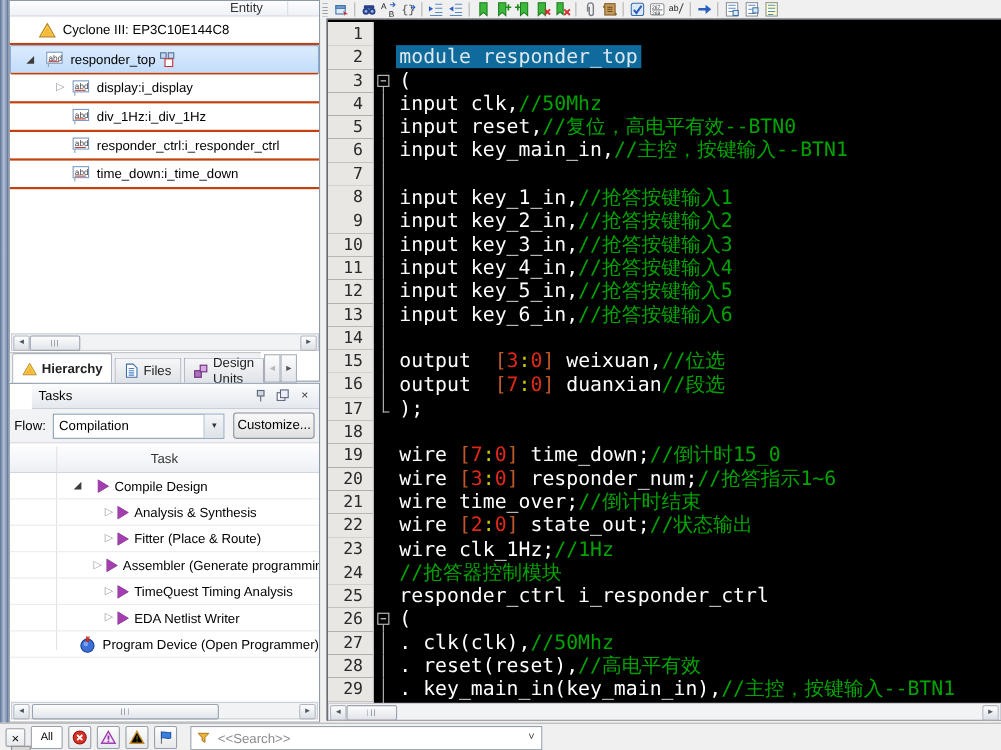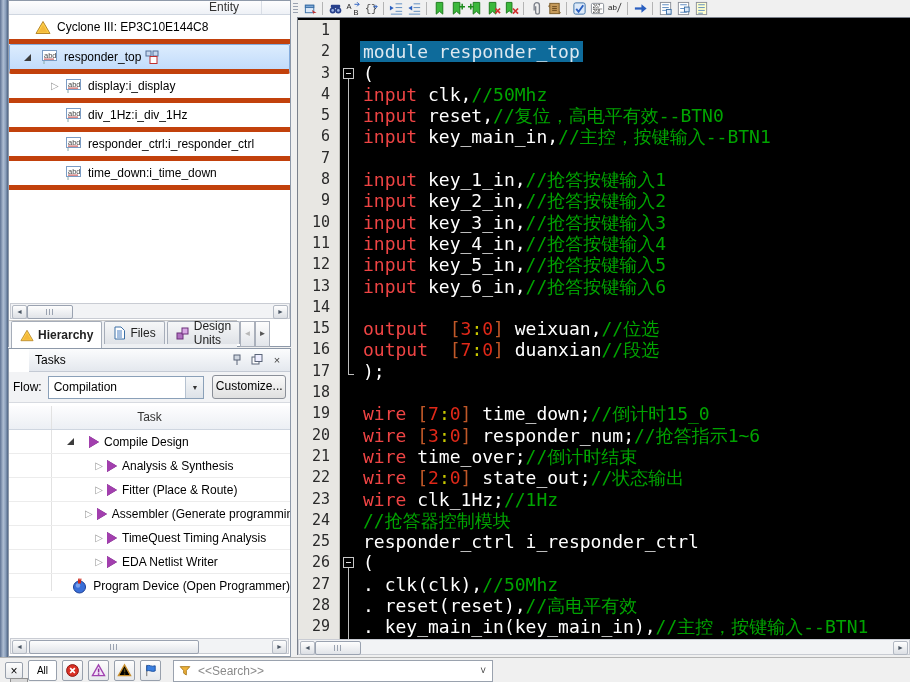--- a/index.html
+++ b/index.html
@@ -9,38 +9,38 @@
   #left-strip{position:absolute;left:0;top:0;width:8px;height:682px;
     background:linear-gradient(to right,#5f7394,#aebdd2 40%,#8ba0bc 70%,#4f6382);}
   
   #navigator{position:absolute;left:8px;top:0;width:283px;height:347px;background:#fff;
     border:1px solid #8e99a9;box-sizing:border-box;}
   .col-header{height:13px;background:linear-gradient(#fdfdfe,#eef1f6);border-bottom:1px solid #cfd6e0;
     position:relative;overflow:hidden;}
   .col-header .hlabel{position:absolute;top:-1px;left:200px;color:#333;}
   .col-header .hline{position:absolute;right:28px;top:0;bottom:0;width:1px;background:#d8dde5;}
   #nav-rows .nav-row{position:relative;height:24px;display:flex;align-items:center;
-    border-bottom:5px solid #c2410c;white-space:nowrap;overflow:hidden;}
+    border-bottom:2px solid #c2410c;white-space:nowrap;overflow:hidden;}
   .nav-row.selected{background:linear-gradient(#dcecfd,#c2dcfb);border:1px solid #84acdd;border-radius:2px;}
   .nav-row .lbl{margin-left:6px;}
   .exp-open{width:0;height:0;border-bottom:7px solid #3c3c3c;border-left:7px solid transparent;display:inline-block;}
   .exp-closed{color:#9a9a9a;font-size:10px;line-height:10px;display:inline-block;}
   .spacer{display:inline-block;}
   #nav-hscroll{position:absolute;left:1px;top:302px;width:280px;}
   
   .hscroll{height:16px;background:#f2f3f5;border:1px solid #c9ccd3;box-sizing:border-box;
     position:relative;}
   .sbtn{position:absolute;top:1px;width:13px;height:12px;background:linear-gradient(#fefefe,#dcdfe4);
     border:1px solid #b2b8c2;border-radius:2px;color:#4a5563;font-size:7px;line-height:12px;text-align:center;}
   .sthumb{position:absolute;top:1px;height:12px;background:linear-gradient(#fdfdfd,#e1e4e9);
     border:1px solid #9aa2b0;border-radius:2px;}
   .sthumb::after{content:"";position:absolute;left:50%;top:3px;width:7px;height:6px;margin-left:-4px;
     background:repeating-linear-gradient(to right,#9aa2b0 0 1px,transparent 1px 3px);}
   
-  #nav-tabs{position:absolute;left:0;top:319px;width:228px;height:27px;display:flex;align-items:flex-start;
+  #nav-tabs{position:absolute;left:0;top:319px;width:228px;height:27px;display:flex;align-items:flex-end;
     border-top:1px solid #c6c6c6;background:#eef0f3;}
   .tab{display:flex;align-items:center;gap:4px;padding:0 8px;height:22px;
     background:linear-gradient(#f6f7f8,#dfe2e7);border:1px solid #a6adb9;border-bottom:none;
     border-radius:2px 2px 0 0;margin-left:2px;color:#222;}
   .tab.active{height:26px;background:#fff;font-weight:bold;}
   .tab-arrows{margin-left:auto;display:flex;}
   .arrbtn{width:13px;height:24px;background:linear-gradient(#fdfdfd,#e2e5ea);border:1px solid #aab0bb;
     font-size:8px;text-align:center;line-height:24px;color:#555;}
   .arrbtn.disabled{color:#b8b8b8;}
   
@@ -85,21 +85,21 @@
   .ln{width:42px;background:#e8e7e3;color:#2a2a2a;text-align:right;padding-right:9px;box-sizing:border-box;
     font-size:15px;border-right:1px solid #bdbdb8;flex:none;}
   .fold-col{width:23px;flex:none;position:relative;}
   .fold-box{position:absolute;left:3px;top:5px;width:11px;height:11px;border:1px solid #c8c8c8;
     box-sizing:border-box;}
   .fold-box::after{content:"";position:absolute;left:2px;top:4px;width:5px;height:1px;background:#e0e0e0;}
   .g1::before{content:"";position:absolute;left:8px;top:0;bottom:0;width:1px;background:#bdbdbd;}
   .g2::before{content:"";position:absolute;left:8px;top:0;height:14px;width:1px;background:#bdbdbd;}
   .g2::after{content:"";position:absolute;left:8px;top:13px;width:6px;height:1px;background:#bdbdbd;}
   .fold-open::before{content:"";position:absolute;left:8px;top:16px;bottom:0;width:1px;background:#bdbdbd;}
-  .tk-kw{color:#ef4444;}
+  .tk-kw{color:#ffffff;}
   .tk-id{color:#ffffff;}
   .tk-cm{color:#00a400;}
   .tk-br{color:#c05828;}
   .tk-num{color:#e02818;}
   .tk-col{color:#c8c800;}
   .sel{background:#0e6b9b;color:#dde8f0;padding:0 3px;margin-left:-3px;}
   .sel span{color:#dde8f0 !important;}
   #ed-hscroll{position:absolute;left:0;right:0;bottom:0;}
   
   #bottom-bar{position:absolute;left:0;top:657px;width:910px;height:25px;background:#f0f0f0;

